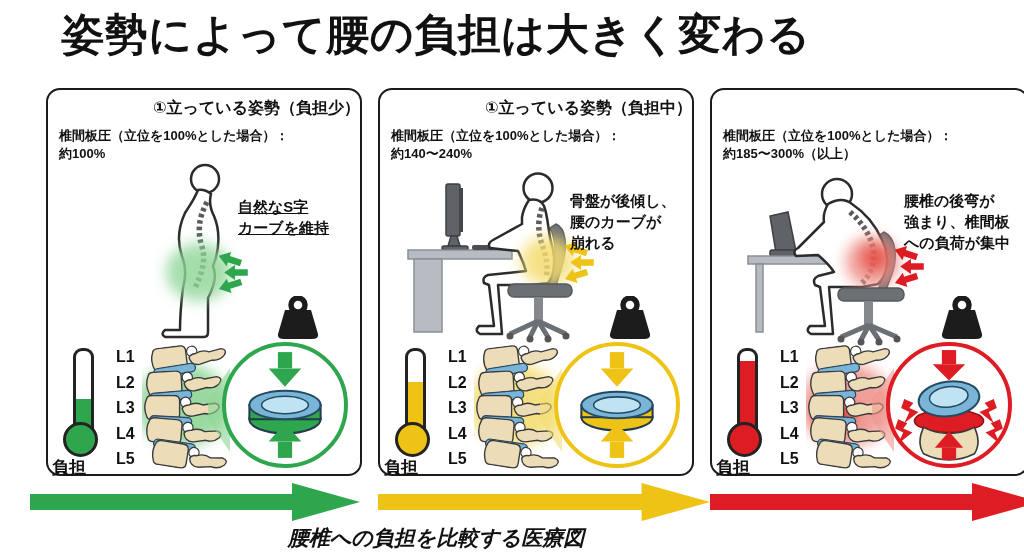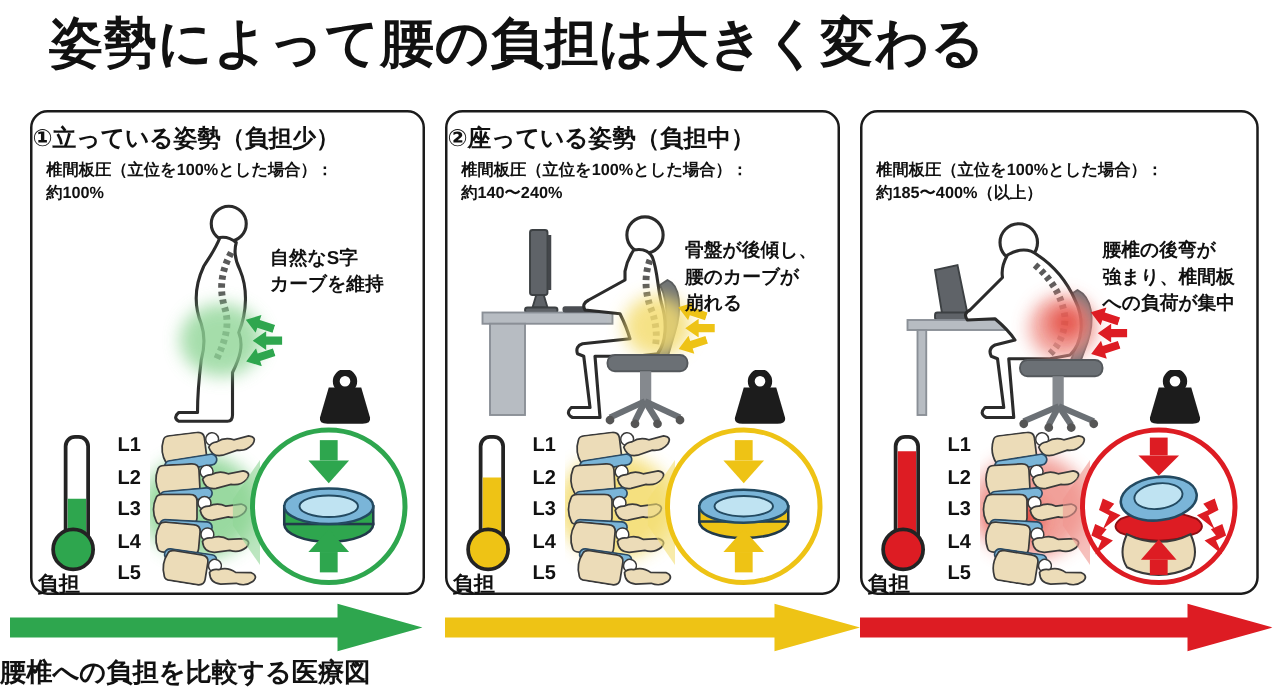--- a/index.html
+++ b/index.html
@@ -1,38 +1,38 @@
 <!DOCTYPE html>
 <html style="--green: #2ea64e; --yellow: #eec315; --red: #dd1c23; --bone: #ecdcb8; --bone-line: #3a3a3a; --disc-blue: #7ab5d8; --disc-blue-light: #bfe3f2;"><head>
 <meta charset="utf-8">
 <style>
   * { margin:0; padding:0; box-sizing:content-box; }
   html,body { width:1024px; height:559px; background:#ffffff; overflow:hidden;
     font-family:"Liberation Sans","DejaVu Sans",sans-serif; color:#111; }
-  #stage { position:relative; width:828px; height:559px; background:#fff; }
+  #stage { position:relative; width:828px; height:559px; background:#fff;margin-left:22px; }
 
   .main-title { position:absolute; top:6px; left:0; width:100%; text-align:center;
     font-size:43px; font-weight:800; letter-spacing:0.5px; }
 
   .panel { position:absolute; top:88px; width:312px; height:384px; background:#fff;
     border:2.5px solid #1b1b1b; border-radius:14px; }
   .pidx0 { left:24px; }
   .pidx1 { left:356px; }
   .pidx2 { left:688px; width:315px; }
 
-  .panel-heading { position:absolute; top:8px; left:0; right:0; text-align:left;
-    font-size:19px; font-weight:800; white-space:nowrap; }
+  .panel-heading { position:absolute; top:8px; left:0; right:0; text-align:right;
+    font-size:16px; font-weight:800; white-space:nowrap; }
   .pressure { position:absolute; top:37px; left:11px; right:4px;
     font-size:13px; font-weight:600; line-height:1.38; }
 
   .figure { position:absolute; left:0; top:64px; width:312px; height:192px; }
 
   .annotation { position:absolute; width:122px; font-size:15px; font-weight:700;
     line-height:1.4; white-space:pre-line; }
-  .pidx0 .annotation { left:190px; top:106px; }
+  .pidx0 .annotation { left:190px; top:106px;text-decoration:underline; }
   .pidx1 .annotation { left:190px; top:100px; }
   .pidx2 .annotation { left:192px; top:100px; }
 
   .bottom-row { position:absolute; left:0; top:252px; right:0; height:132px; }
 
   
   .thermo { position:absolute; left:12px; top:6px; width:46px; height:126px; }
   .thermo-tube { position:absolute; left:13px; top:0; width:15px; height:82px;
     border:3px solid #232323; border-radius:9px 9px 3px 3px; background:#fff; overflow:hidden; }
   .thermo-fill { position:absolute; left:0; right:0; bottom:0; height:var(--load,50%);
@@ -73,22 +73,22 @@
   .furn { fill:#b7bcc2; stroke:#8a8f96; stroke-width:1.5; }
   .furn-dark { fill:#5f6368; stroke:#3c4043; stroke-width:1.5; }
   .chair { fill:#6b7075; stroke:#54585c; stroke-width:1.5; }
 
   .load-arrow { position:absolute; top:480px; height:44px; }
   .arr0 { left:8px; width:330px; }
   .arr1 { left:356px; width:332px; }
   .arr2 { left:688px; width:330px; }
   .load-arrow svg { width:100%; height:100%; }
 
-  .caption { position:absolute; top:524px; left:0; width:100%; 
-    font-size:21px; font-weight:800; }
+  .caption { position:absolute; top:524px; left:0; width:100%; text-align:center;
+    font-size:21px; font-weight:800;font-style:italic; }
 </style>
 </head>
 <body>
 
 <svg width="0" height="0" style="position:absolute" aria-hidden="true">
   <defs>
     <filter id="blurF" x="-60%" y="-60%" width="220%" height="220%">
       <feGaussianBlur stdDeviation="7"></feGaussianBlur>
     </filter>
     <symbol id="sym-vert" viewBox="0 0 92 30">
@@ -179,21 +179,21 @@
           <g class="accent-fill">
             <polygon points="42,94 74,94 58,76"></polygon>
             <rect x="51" y="94" width="14" height="16"></rect>
           </g>
         </svg>
       </div>
     </div>
   </div>
 
   <div class="panel pidx1" style="--accent: #eec315; --glow: #f4dd72; --load: 62%;">
-    <div class="panel-heading">②座っている姿勢（負担中）</div>
+    <div class="panel-heading">①立っている姿勢（負担中）</div>
     <div class="pressure">
       <div>椎間板圧（立位を100%とした場合）：</div>
       <div>約140〜240%</div>
     </div>
 
     <svg class="figure" viewBox="0 0 312 192">
       <rect class="furn-dark" x="66" y="30" width="14" height="52" rx="2"></rect>
       <rect x="80" y="34" width="3" height="44" fill="#43464a"></rect>
       <path class="furn-dark" d="M71,82 L77,82 L80,92 L68,92 Z"></path>
       <rect class="furn-dark" x="62" y="92" width="26" height="4" rx="2"></rect>
@@ -278,21 +278,21 @@
             <rect x="51" y="94" width="14" height="16"></rect>
           </g>
         </svg>
       </div>
     </div>
   </div>
 
   <div class="panel pidx2" style="--accent: #dd1c23; --glow: #f0968f; --load: 88%;">
     <div class="pressure">
       <div>椎間板圧（立位を100%とした場合）：</div>
-      <div>約185〜400%（以上）</div>
+      <div>約185〜300%（以上）</div>
     </div>
 
     <svg class="figure" viewBox="0 0 312 192">
       <path class="furn-dark" d="M64,99 L58,62 L76,58 L84,97 Z"></path>
       <rect class="furn-dark" x="58" y="96" width="44" height="6" rx="2"></rect>
       <rect class="furn" x="36" y="102" width="100" height="8"></rect>
       <rect class="furn" x="44" y="110" width="7" height="68"></rect>
       <path class="chair" d="M172,78 C184,84 186,102 180,120 L174,136 L166,136 C174,118 176,96 166,82 Z"></path>
       <circle class="sil" cx="125" cy="40" r="15"></circle>
       <path class="sil" d="M116,50 C112,57 111,62 112,68 L86,94 Q80,97 84,102 L106,101 C112,106 118,112 122,118 L106,122 Q100,125 103,131 L108,133 L113,172 L98,172 Q93,177 99,180 L121,180 L117,133 L150,133 L166,130 C176,120 178,102 170,86 C163,70 152,58 140,50 Q130,42 116,50 Z"></path>

